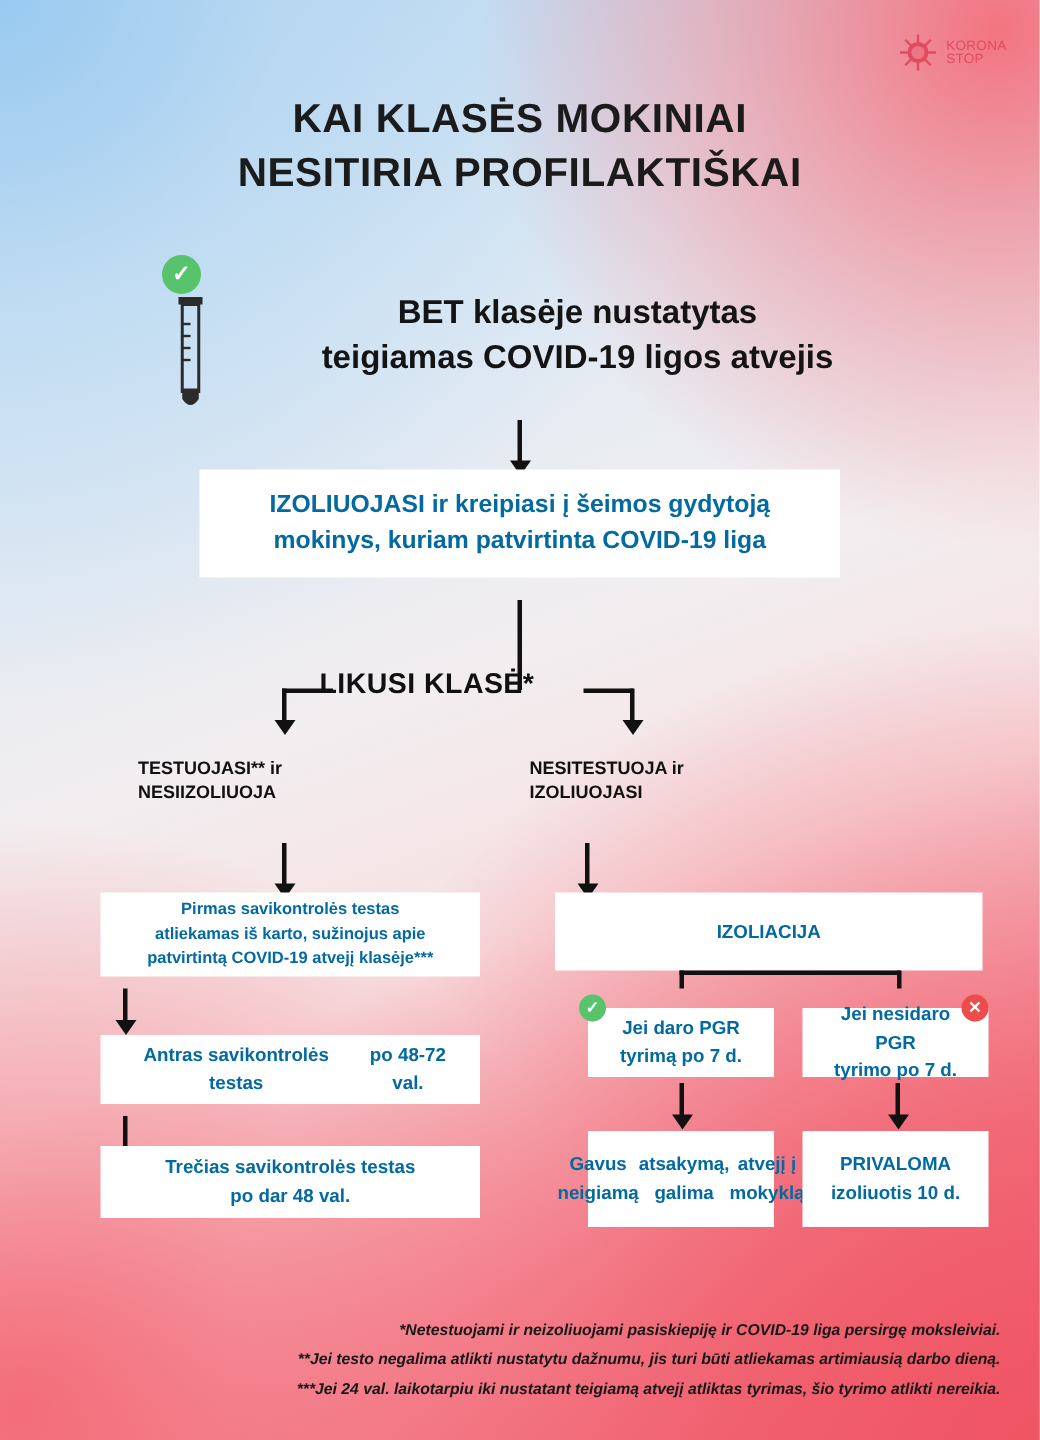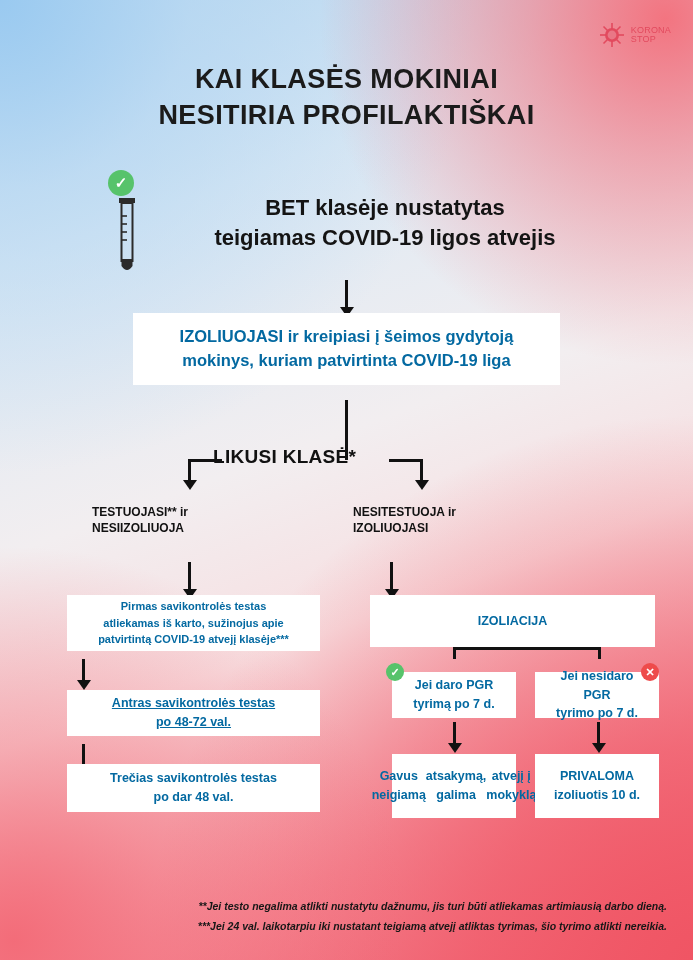--- a/index.html
+++ b/index.html
@@ -280,21 +280,21 @@
   <div class="arrow-down" style="left:390px; top:562px; height:28px;"></div>
 
   <div class="box box-small" style="left:67px; top:595px; width:253px; height:56px; flex-direction:column;">
     <div>Pirmas savikontrolės testas</div>
     <div>atliekamas iš karto, sužinojus apie</div>
     <div>patvirtintą COVID-19 atvejį klasėje***</div>
   </div>
 
   <div class="arrow-down" style="left:82px; top:659px; height:22px;"></div>
 
-  <div class="box box-mid" style="left:67px; top:690px; width:253px; height:46px; flex-direction:column;text-decoration:underline;">
+  <div class="box box-mid" style="left:67px; top:690px; width:253px; height:46px; flex-direction:row;">
     <div>Antras savikontrolės testas</div>
     <div>po 48-72 val.</div>
   </div>
 
   <div class="arrow-down" style="left:82px; top:744px; height:22px;"></div>
 
   <div class="box box-mid" style="left:67px; top:764px; width:253px; height:48px; flex-direction:column;">
     <div>Trečias savikontrolės testas</div>
     <div>po dar 48 val.</div>
   </div>
@@ -326,17 +326,18 @@
     <div>atsakymą, galima</div>
     <div>atvejį į mokyklą</div>
   </div>
 
   <div class="box box-mid" style="left:535px; top:754px; width:124px; height:64px; flex-direction:column;">
     <div>PRIVALOMA</div>
     <div>izoliuotis 10 d.</div>
   </div>
 
   <div class="footnotes">
+    <div>*Netestuojami ir neizoliuojami pasiskiepiję ir COVID-19 liga persirgę moksleiviai.</div>
     <div>**Jei testo negalima atlikti nustatytu dažnumu, jis turi būti atliekamas artimiausią darbo dieną.</div>
     <div>***Jei 24 val. laikotarpiu iki nustatant teigiamą atvejį atliktas tyrimas, šio tyrimo atlikti nereikia.</div>
   </div>
 
 </div>
 
 </body></html>

